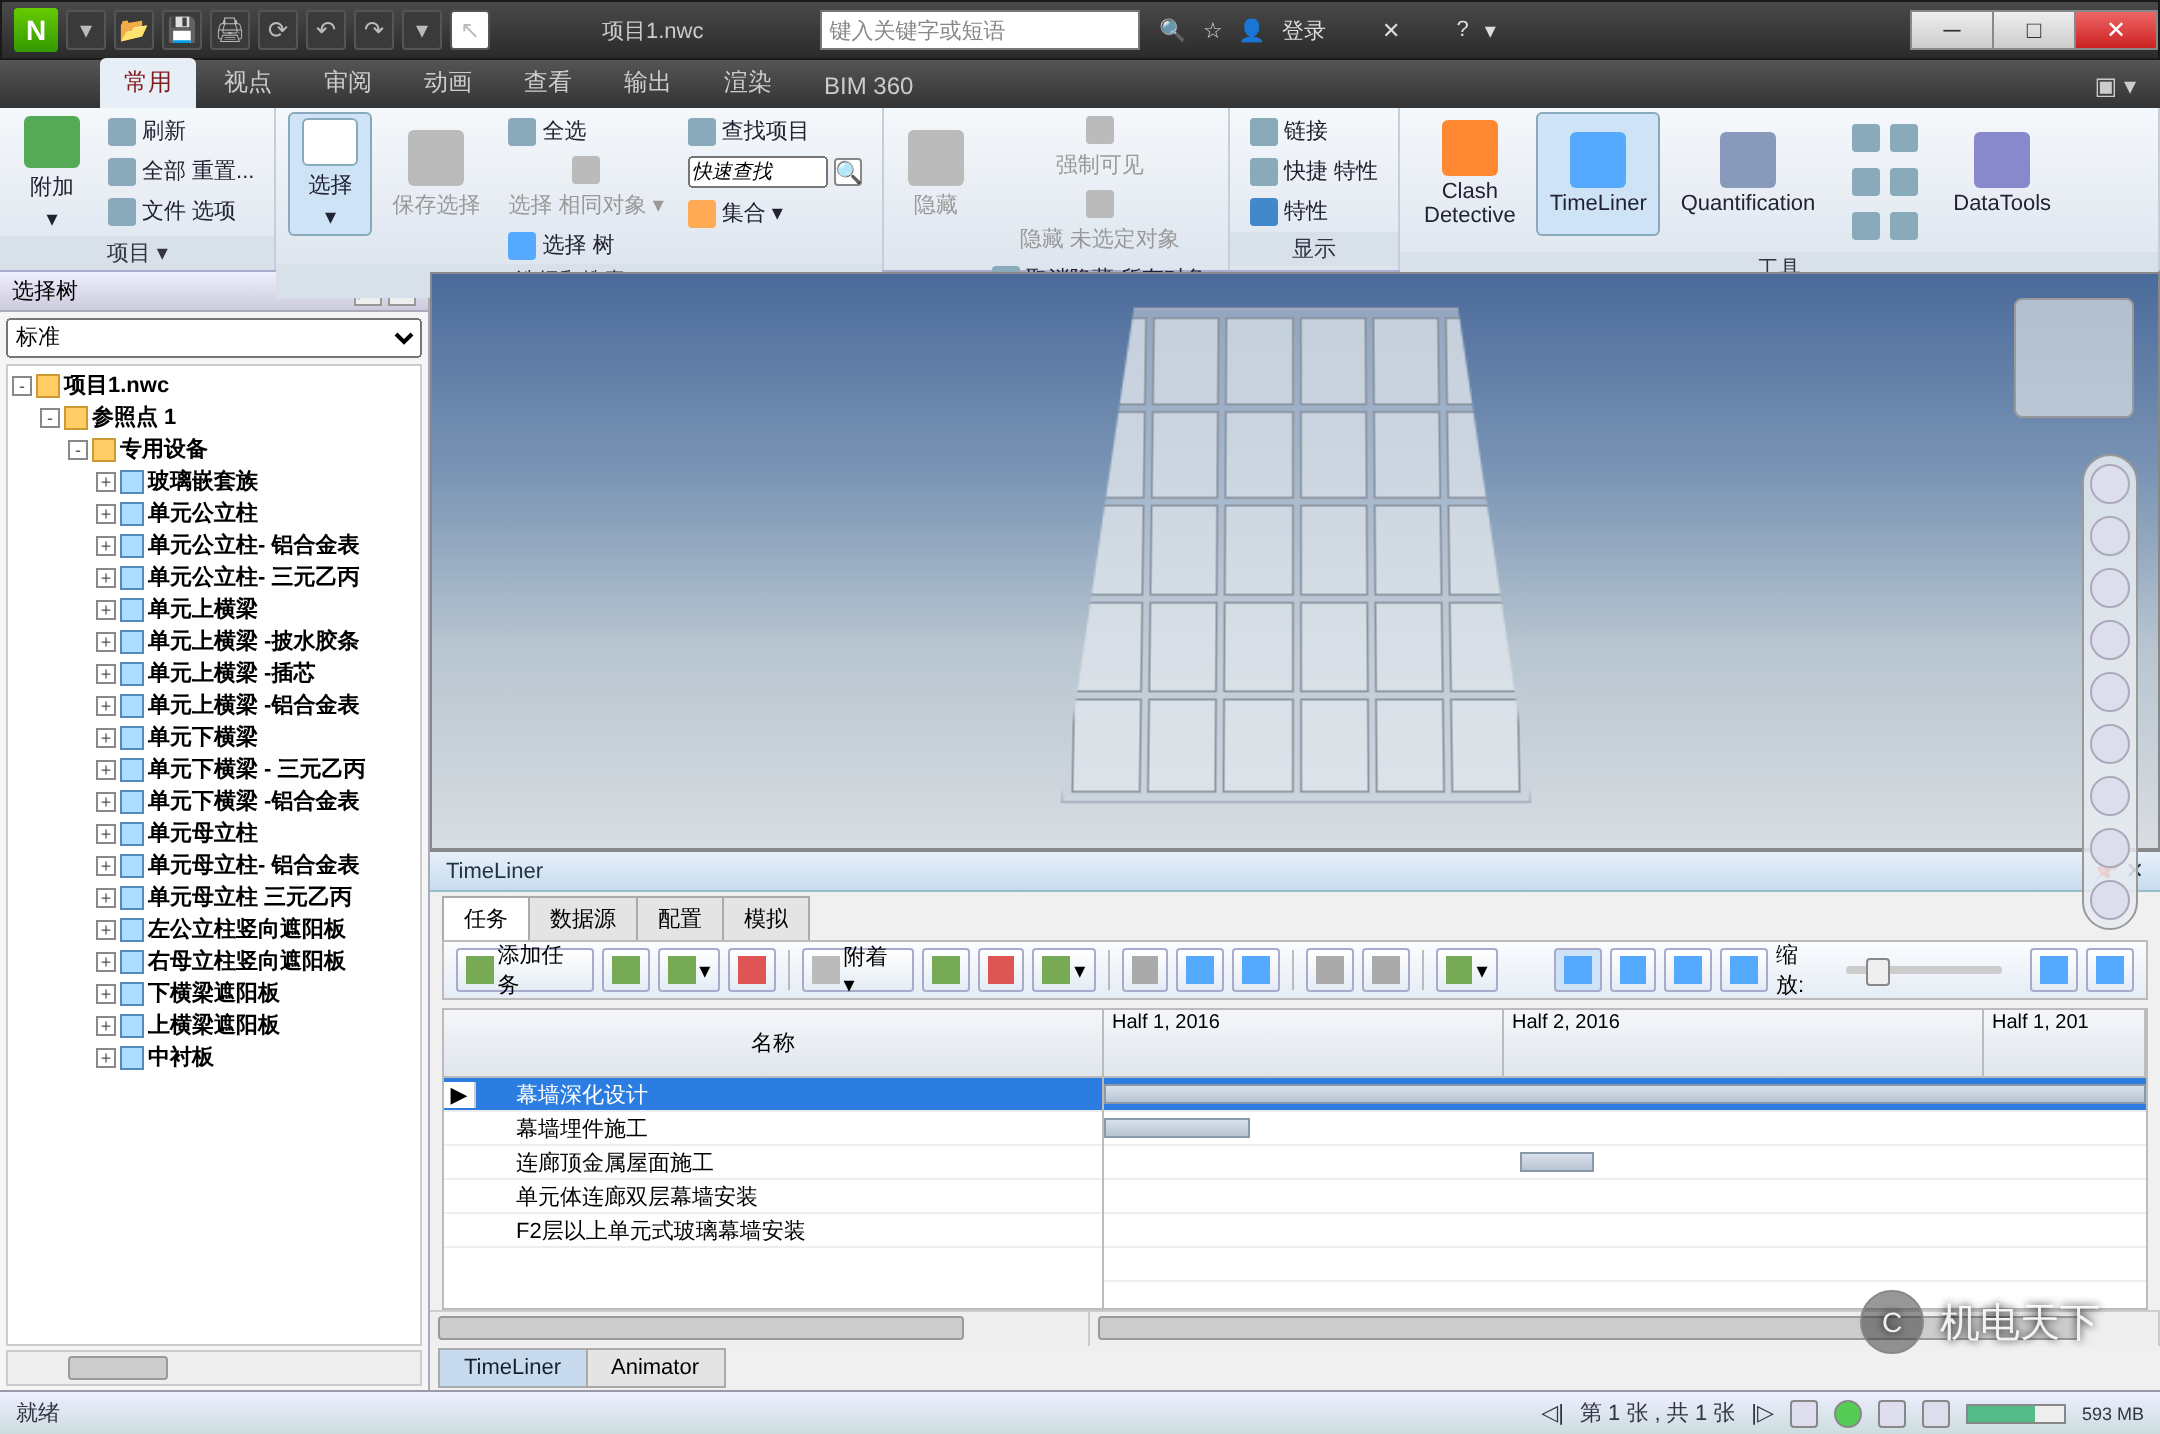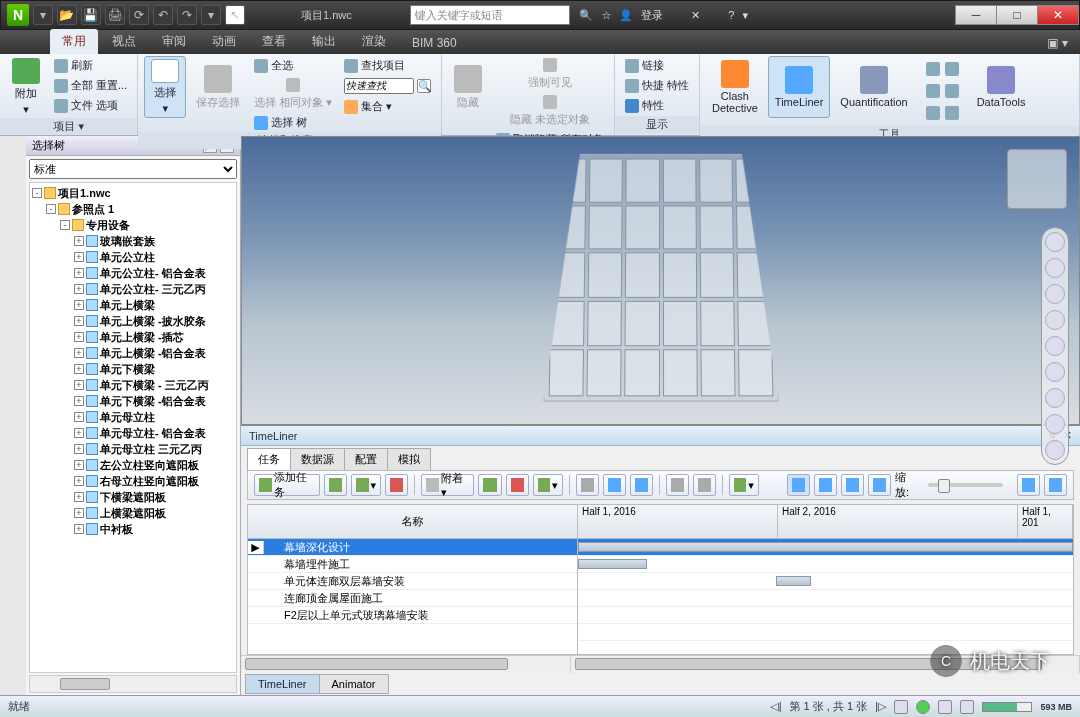--- a/index.html
+++ b/index.html
@@ -30,21 +30,21 @@
   .rbtn{ display:flex; align-items:center; gap:3px; padding:2px 4px; font-size:11px; color:#223; white-space:nowrap;}
   .rbtn .ic{ width:14px; height:14px; background:#8ab; border-radius:2px;}
   .bigbtn{ display:flex; flex-direction:column; align-items:center; justify-content:center; gap:2px; padding:2px 6px; font-size:11px; color:#223; text-align:center; height:62px;}
   .bigbtn .ic{ width:28px; height:28px; background:#8ab; border-radius:3px;}
   .bigbtn.sel{ background:#cfe3f6; border:1px solid #8ab; border-radius:3px;}
   .col{ display:flex; flex-direction:column; gap:1px;}
   .disabled{ color:#999 !important;flex-direction:column;}
   .disabled .ic{ background:#bbb;}
 
   
-  .main{ display:flex; height:calc(717px - 30px - 24px - 82px - 22px);margin-left:26px;}
+  .main{ display:flex; height:calc(717px - 30px - 24px - 82px - 22px);}
   .left{ width:215px; background:#f5f5f5; border-right:1px solid #aab; display:flex; flex-direction:column;}
   .left .hdr{ height:20px; background:linear-gradient(#eef,#ccd); border-bottom:1px solid #aab; display:flex; align-items:center; padding:0 6px; font-size:11px; justify-content:space-between;}
   .left .pin{ display:flex; gap:3px;}
   .left .pin span{ width:14px; height:14px; border:1px solid #999; background:#eee; font-size:10px; text-align:center; line-height:12px;}
   .left select{ margin:3px; height:20px; font-size:11px;}
   .tree{ flex:1; overflow:auto; background:#fff; border:1px solid #ccc; margin:0 3px; padding:2px; font-size:11px; line-height:16px;}
   .tree .node{ white-space:nowrap; display:flex; align-items:center; gap:2px;}
   .tree .tico{ width:10px; height:10px; border:1px solid #888; font-size:9px; text-align:center; line-height:9px; color:#555;}
   .tree .fico{ width:12px; height:12px; background:#fc6; border:1px solid #c93;}
   .tree .bico{ width:12px; height:12px; background:#adf; border:1px solid #58b;}
@@ -560,25 +560,25 @@
               <div class="row sel">
                 <div class="mark">▶</div>
                 <div style="padding-left:20px;">幕墙深化设计</div>
               </div>
               <div class="row">
                 <div class="mark"></div>
                 <div style="padding-left:20px;">幕墙埋件施工</div>
               </div>
               <div class="row">
                 <div class="mark"></div>
-                <div style="padding-left:20px;">单元体连廊双层幕墙安装</div>
+                <div style="padding-left:20px;">连廊顶金属屋面施工</div>
               </div>
               <div class="row">
                 <div class="mark"></div>
-                <div style="padding-left:20px;">连廊顶金属屋面施工</div>
+                <div style="padding-left:20px;">单元体连廊双层幕墙安装</div>
               </div>
               <div class="row">
                 <div class="mark"></div>
                 <div style="padding-left:20px;">F2层以上单元式玻璃幕墙安装</div>
               </div>
             </div>
         </div>
         <div class="gantt">
           <div class="gh">
             <div class="halves">
@@ -623,20 +623,20 @@
   <span>就绪</span>
   <div class="right">
     <span>◁|</span>
     <span>第 1 张 , 共 1 张</span>
     <span>|▷</span>
     <div class="sic"></div>
     <div class="sic" style="background:#5c5;border-radius:7px;"></div>
     <div class="sic"></div>
     <div class="sic"></div>
     <div style="width:50px;height:10px;border:1px solid #888;background:linear-gradient(90deg,#5b8 70%,#eee 70%);"></div>
-    <span style="font-size:9px;font-weight:bold;">593 MB</span>
+    <span style="font-size:9px;">593 MB</span>
   </div>
 </div>
 
 <div class="watermark">
   <div class="circ">C</div>
   <span>机电天下</span>
 </div>
 
 </body></html>

